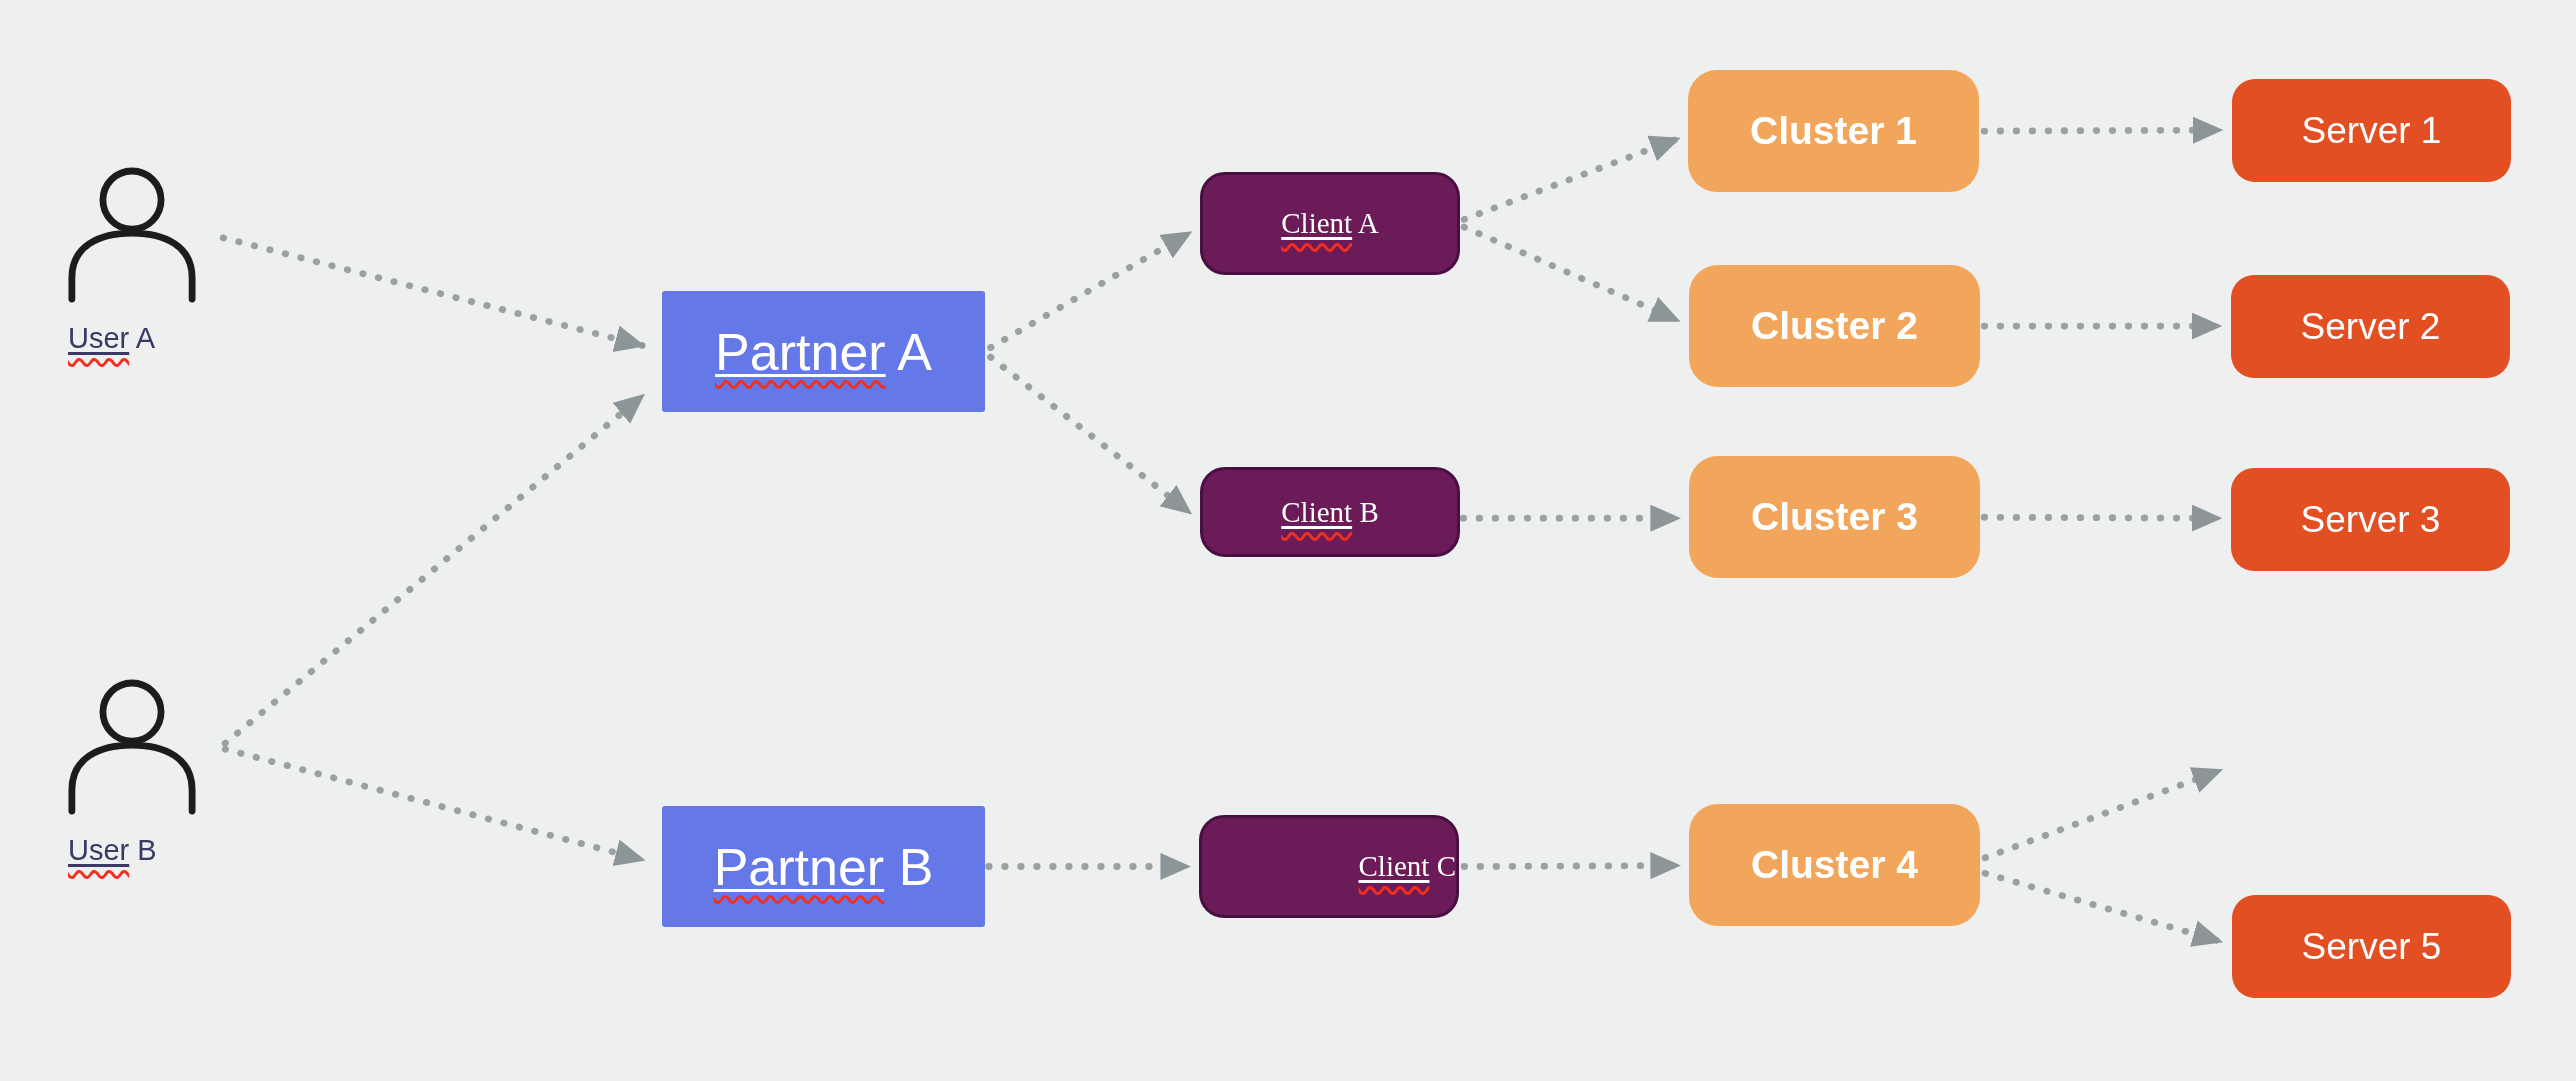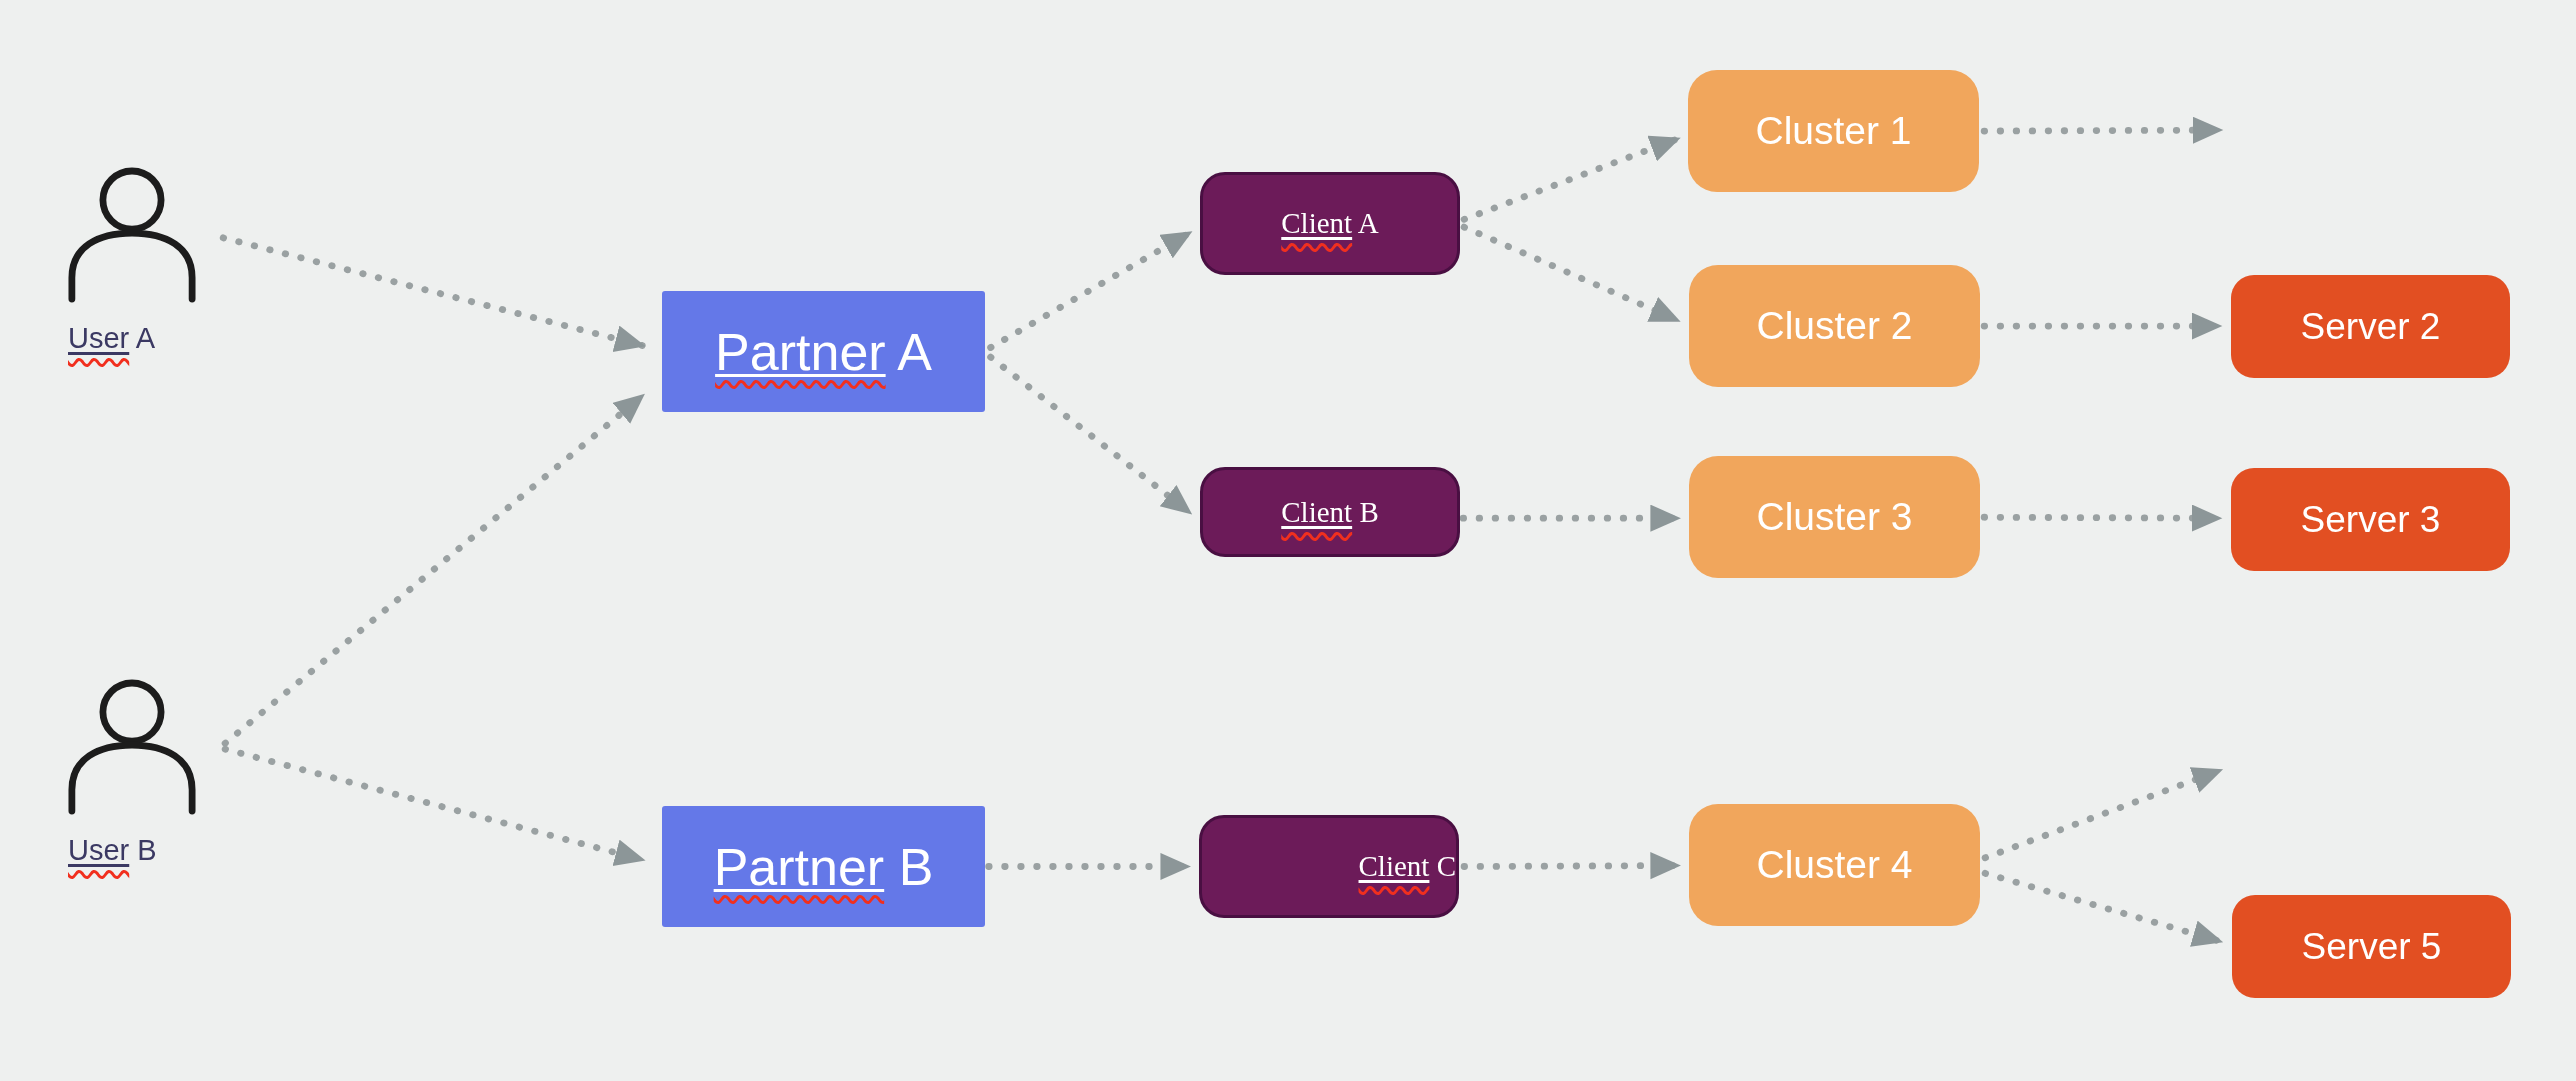--- a/index.html
+++ b/index.html
@@ -14,21 +14,21 @@
     stroke-linecap:round;stroke-dasharray:.5 16;
     marker-end:url(#arrowhead);
   }
   .node{
     position:absolute;display:flex;align-items:center;justify-content:center;
     color:var(--node-text,#ffffff);box-sizing:border-box;text-align:center;
     white-space:nowrap;
   }
   .partner{background:var(--partner-fill,#6478e8);border-radius:3px;font-size:52px;}
   .client{background:var(--client-fill,#6c1b59);border:3.9px solid var(--client-border,#490f42);border-radius:25px;font-size:29px;font-family:Liberation Serif, serif;}
-  .cluster{background:var(--cluster-fill,#f1a65c);border-radius:29px;font-size:39px;}
+  .cluster{background:var(--cluster-fill,#f1a65c);border-radius:29px;font-size:39px;font-weight:bold;}
   .server{background:var(--server-fill,#e24f22);border-radius:23px;font-size:37px;}
   .figure{position:absolute;display:flex;flex-direction:column;align-items:flex-start;width:128px;}
   .figure svg{display:block;}
   .person-stroke{fill:none;stroke:var(--user-icon,#1c1c1c);stroke-width:7;stroke-linecap:round;}
   .ulabel{margin-top:19.4px;font-size:29px;color:var(--user-text,#3b3963);white-space:nowrap;}
   .flag{
     text-decoration:underline wavy var(--squiggle-red,#f12f1e);
     text-decoration-thickness:2.9px;text-underline-offset:9.7px;
   }
   .u{
@@ -103,20 +103,23 @@
   <div class="node cluster" style="left:1689px;top:265px;width:291px;height:122px;">
     <span>Cluster 2</span>
   </div>
   <div class="node cluster" style="left:1689px;top:456px;width:291px;height:122px;">
     <span>Cluster 3</span>
   </div>
   <div class="node cluster" style="left:1689px;top:804px;width:291px;height:122px;">
     <span>Cluster 4</span>
   </div>
 
+  <div class="node server" style="left:2232px;top:79px;width:279px;height:103px;">
+    <span>Server 1</span>
+  </div>
   <div class="node server" style="left:2231px;top:275px;width:279px;height:103px;">
     <span>Server 2</span>
   </div>
   <div class="node server" style="left:2231px;top:468px;width:279px;height:103px;">
     <span>Server 3</span>
   </div>
   <div class="node server" style="left:2232px;top:895px;width:279px;height:103px;">
     <span>Server 5</span>
   </div>
 

